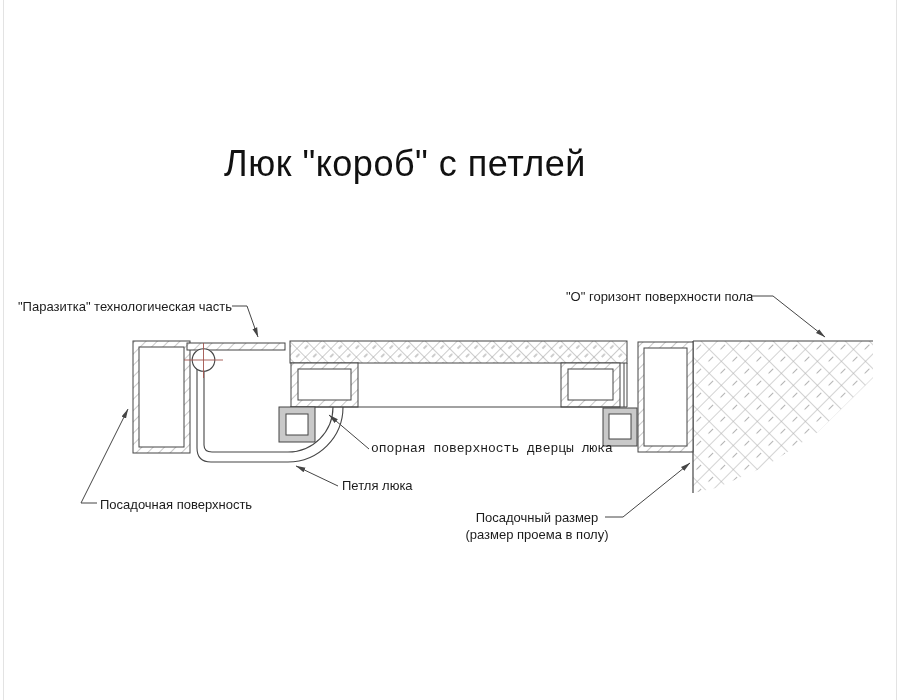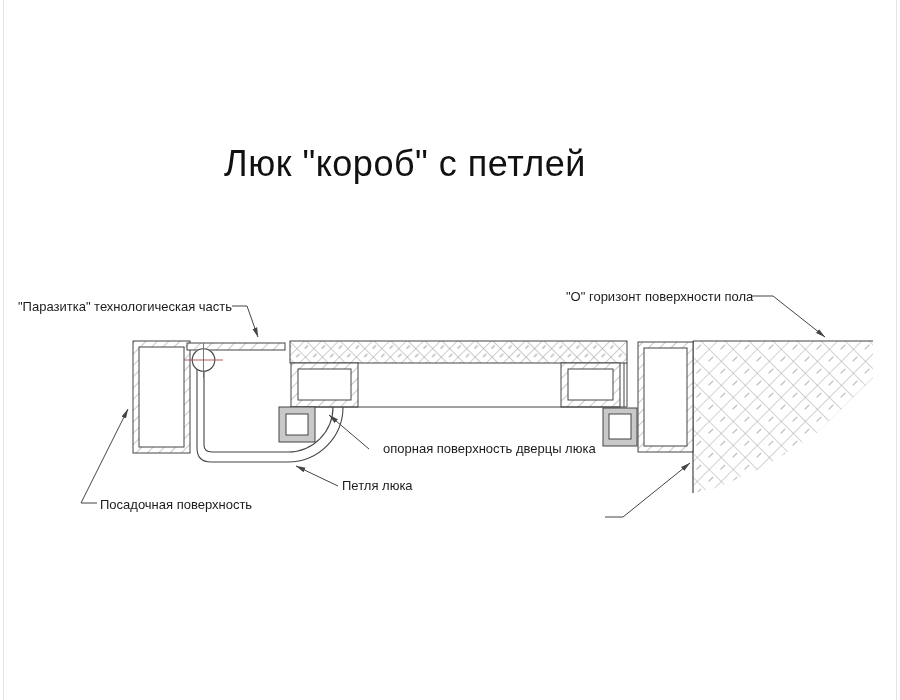--- a/index.html
+++ b/index.html
@@ -121,22 +121,26 @@
       <path d="M605,517 L623,517 L690,463" marker-end="url(#arr)"></path>
     </g>
   </svg>
 
   <div id="title" class="lbl">Люк "короб" с петлей</div>
 
   <div class="lbl" style="left:18px;  top:298px;">"Паразитка" технологическая часть</div>
 
   <div class="lbl" style="left:566px; top:288px;">"О" горизонт поверхности пола</div>
 
-  <div class="lbl" style="left:383px; top:440px;">опорная поверхность дверцы люка</div>
+  <div class="lbl" style="left:371px; top:440px;font-family:Liberation Mono, monospace;">опорная поверхность дверцы люка</div>
 
   <div class="lbl" style="left:342px; top:477px;">Петля люка</div>
 
   <div class="lbl two-line" style="left:100px; top:496px;">
     <div>Посадочная поверхность</div>
   </div>
 
+  <div id="label-seating-size" class="lbl two-line" style="left:437px; top:509px; width:200px;">
+    <div>Посадочный размер</div>
+    <div>(размер проема в полу)</div>
+  </div>
 
 </div>
 
 </body></html>

